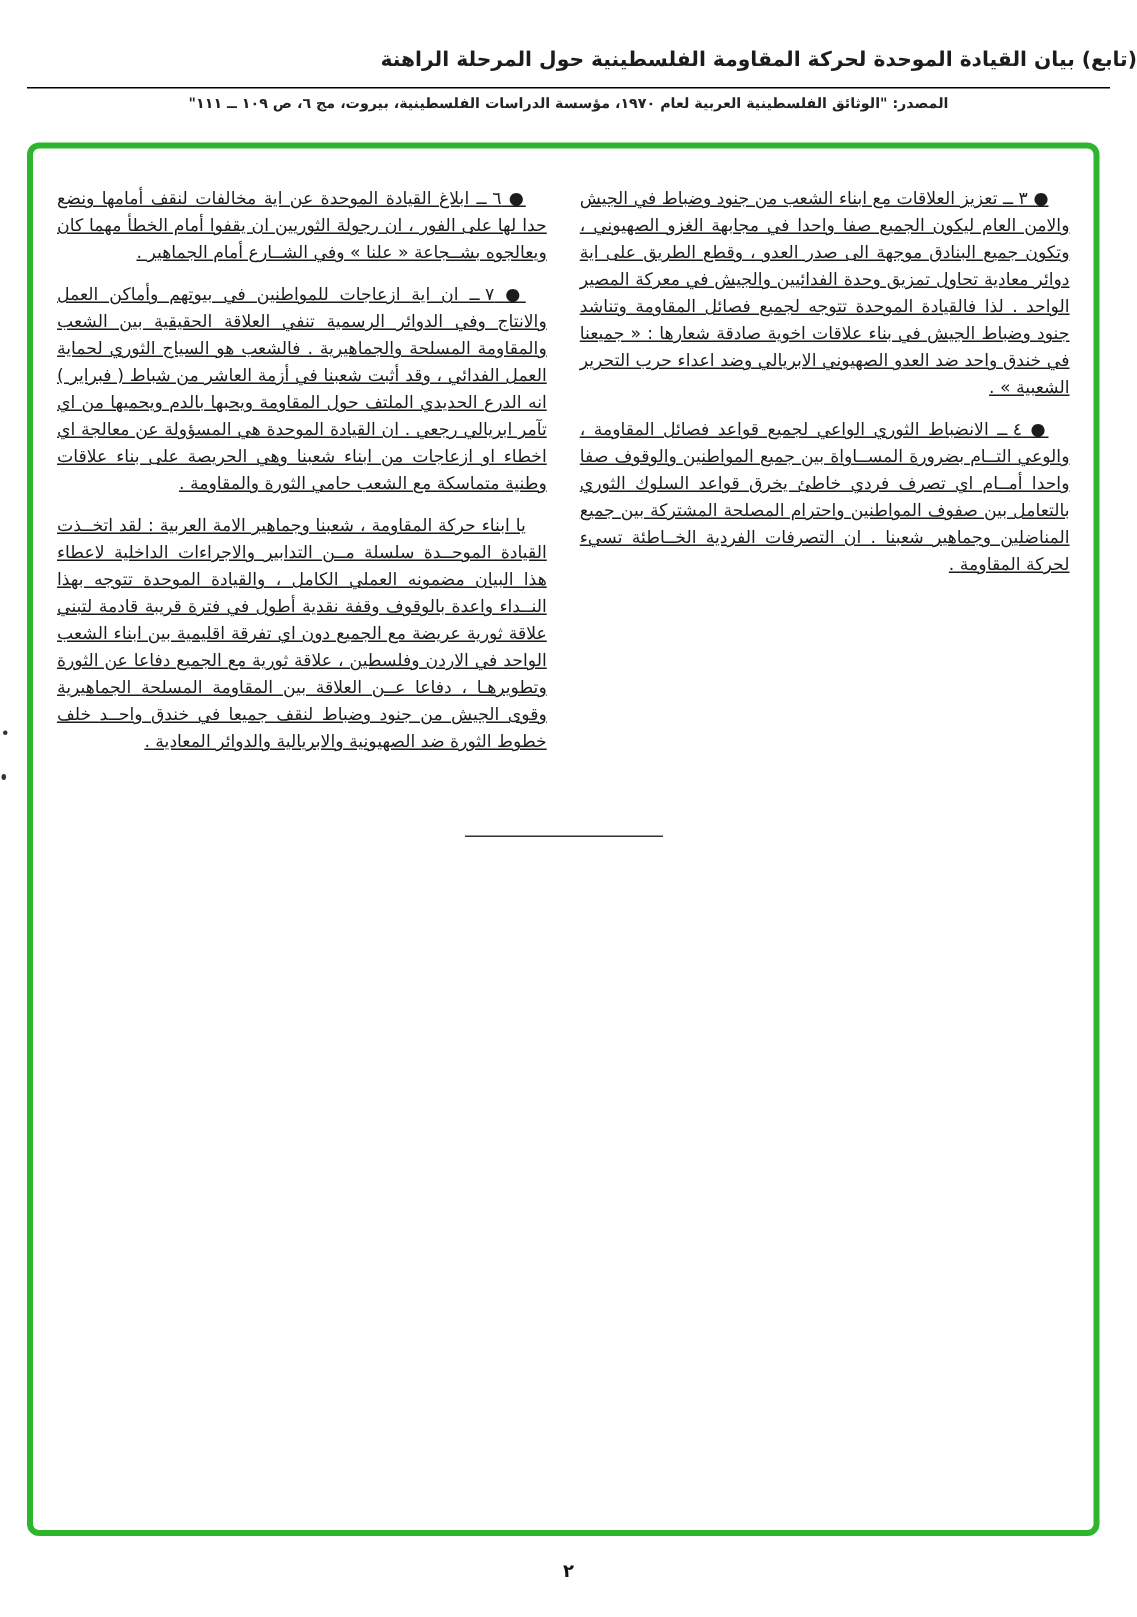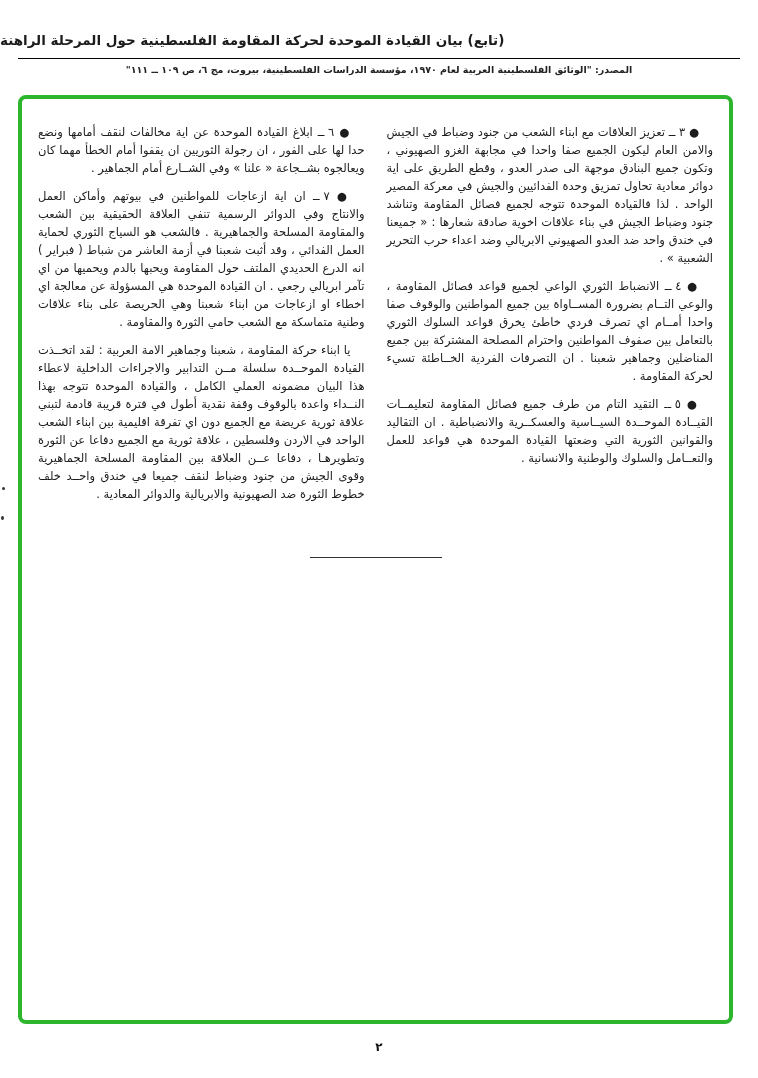--- a/index.html
+++ b/index.html
@@ -8,21 +8,21 @@
     background:#ffffff;
     font-family:"DejaVu Sans", sans-serif;
     color:#1c1c1c;
     position:relative;
     overflow:hidden;
   }
   .page{position:relative;width:758px;height:1078px;}
 
   .doc-title{
     position:absolute;top:32px;left:0;right:0;
-    text-align:left;
+    text-align:right;
     font-size:13.5px;font-weight:bold;
     letter-spacing:0;
   }
   .title-rule{
     position:absolute;top:58px;left:18px;right:18px;
     border-top:1.5px solid #000;
   }
   .source-line{
     position:absolute;top:64px;left:0;right:0;
     text-align:center;
@@ -48,20 +48,21 @@
   .col{
     width:332px;
     font-size:11.5px;
     line-height:18px;
     text-align:justify;
     color:#1c1c1c;
   }
   .col p{
     margin:0 0 10px 0;
     text-indent:14px;
+    text-decoration:underline;
   }
   .divider{
     width:132px;
     margin:44px auto 0 auto;
     border-top:1.6px solid #333;
   }
   .page-number{
     position:absolute;top:1040px;left:0;right:0;
     text-align:center;
     font-size:12px;font-weight:bold;
@@ -83,21 +84,20 @@
   <div class="title-rule"></div>
 
   <div class="source-line">المصدر: "الوثائق الفلسطينية العربية لعام ١٩٧٠، مؤسسة الدراسات الفلسطينية، بيروت، مج ٦، ص ١٠٩ ــ ١١١"</div>
 
   <div class="frame">
     <div class="columns">
 
       <div class="col">
         <p>● ٣ ــ تعزيز العلاقات مع ابناء الشعب من جنود وضباط في الجيش والامن العام ليكون الجميع صفا واحدا في مجابهة الغزو الصهيوني ، وتكون جميع البنادق موجهة الى صدر العدو ، وقطع الطريق على اية دوائر معادية تحاول تمزيق وحدة الفدائيين والجيش في معركة المصير الواحد . لذا فالقيادة الموحدة تتوجه لجميع فصائل المقاومة وتناشد جنود وضباط الجيش في بناء علاقات اخوية صادقة شعارها : « جميعنا في خندق واحد ضد العدو الصهيوني الابريالي وضد اعداء حرب التحرير الشعبية » .</p>
         <p>● ٤ ــ الانضباط الثوري الواعي لجميع قواعد فصائل المقاومة ، والوعي التــام بضرورة المســاواة بين جميع المواطنين والوقوف صفا واحدا أمــام اي تصرف فردي خاطئ يخرق قواعد السلوك الثوري بالتعامل بين صفوف المواطنين واحترام المصلحة المشتركة بين جميع المناضلين وجماهير شعبنا . ان التصرفات الفردية الخــاطئة تسيء لحركة المقاومة .</p>
-        <p>● ٥ ــ التقيد التام من طرف جميع فصائل المقاومة لتعليمــات القيــادة الموحــدة السيــاسية والعسكــرية والانضباطية . ان التقاليد والقوانين الثورية التي وضعتها القيادة الموحدة هي قواعد للعمل والتعــامل والسلوك والوطنية والانسانية .</p>
       </div>
 
       <div class="col">
         <p>● ٦ ــ ابلاغ القيادة الموحدة عن اية مخالفات لنقف أمامها ونضع حدا لها على الفور ، ان رجولة الثوريين ان يقفوا أمام الخطأ مهما كان ويعالجوه بشــجاعة « علنا » وفي الشــارع أمام الجماهير .</p>
         <p>● ٧ ــ ان اية ازعاجات للمواطنين في بيوتهم وأماكن العمل والانتاج وفي الدوائر الرسمية تنفي العلاقة الحقيقية بين الشعب والمقاومة المسلحة والجماهيرية . فالشعب هو السياج الثوري لحماية العمل الفدائي ، وقد أثبت شعبنا في أزمة العاشر من شباط ( فبراير ) انه الدرع الحديدي الملتف حول المقاومة ويحبها بالدم ويحميها من اي تآمر ابريالي رجعي . ان القيادة الموحدة هي المسؤولة عن معالجة اي اخطاء او ازعاجات من ابناء شعبنا وهي الحريصة على بناء علاقات وطنية متماسكة مع الشعب حامي الثورة والمقاومة .</p>
         <p>يا ابناء حركة المقاومة ، شعبنا وجماهير الامة العربية : لقد اتخــذت القيادة الموحــدة سلسلة مــن التدابير والاجراءات الداخلية لاعطاء هذا البيان مضمونه العملي الكامل ، والقيادة الموحدة تتوجه بهذا النــداء واعدة بالوقوف وقفة نقدية أطول في فترة قريبة قادمة لتبني علاقة ثورية عريضة مع الجميع دون اي تفرقة اقليمية بين ابناء الشعب الواحد في الاردن وفلسطين ، علاقة ثورية مع الجميع دفاعا عن الثورة وتطويرهـا ، دفاعا عــن العلاقة بين المقاومة المسلحة الجماهيرية وقوى الجيش من جنود وضباط لنقف جميعا في خندق واحــد خلف خطوط الثورة ضد الصهيونية والابريالية والدوائر المعادية .</p>
       </div>
 
     </div>
 

